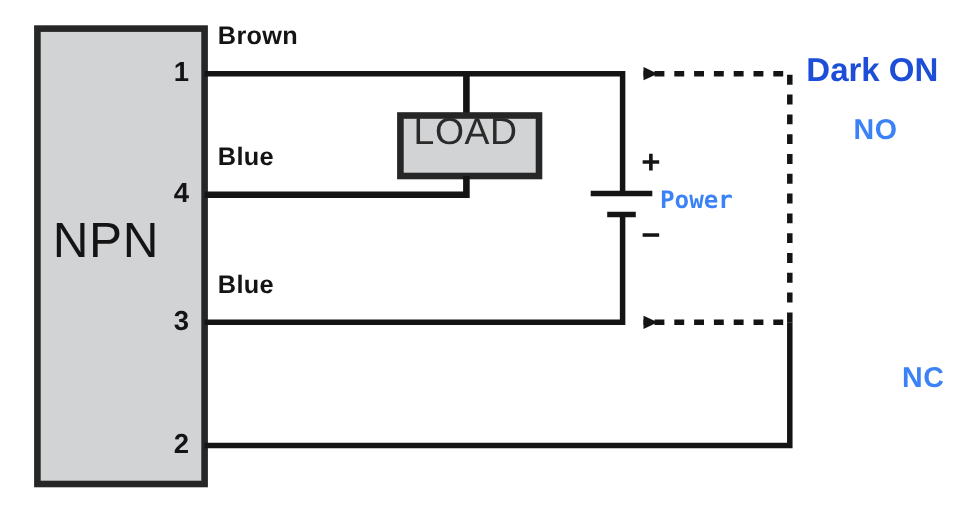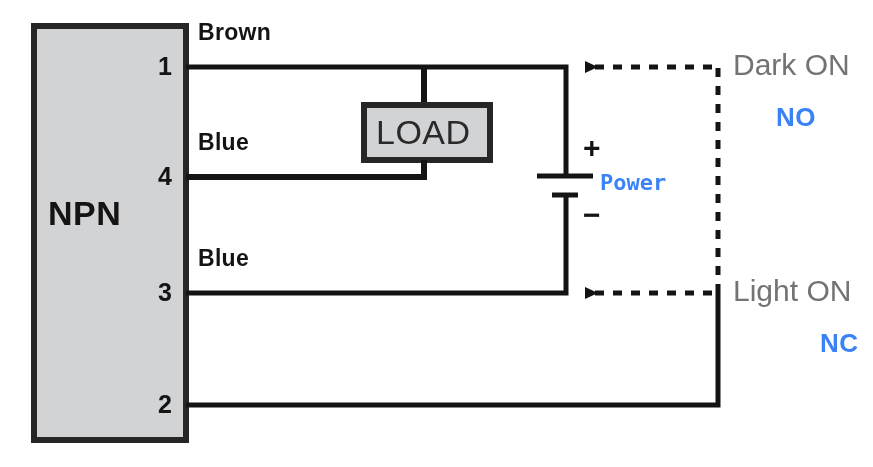--- a/index.html
+++ b/index.html
@@ -31,22 +31,22 @@
   .wire-name {
     font-size: 23px;
     font-weight: bold;
     letter-spacing: 0.3px;
   }
   .pin-num {
     font-size: 25px;
     font-weight: bold;
   }
   .sensor-title {
-    font-size: 34px;
-    font-weight: bold;
+    font-size: 45px;
+    font-weight: normal;
     letter-spacing: 0.5px;
   }
   .sensor-sub {
     font-size: 24px;
     font-weight: bold;
     letter-spacing: 0.5px;
   }
   .load-text {
     font-size: 34px;
     font-weight: normal;
@@ -59,22 +59,22 @@
     font-weight: bold;
     color: #3b82f6;
   }
   .sign {
     font-size: 30px;
     font-weight: bold;
     color: #141414;
   }
   .mode-title {
     font-size: 30px;
-    font-weight: normal;
-    color: #737373;
+    font-weight: bold;
+    color: #1d4ed8;
   }
   .mode-code {
     font-size: 26px;
     font-weight: bold;
     color: #3b82f6;
     letter-spacing: 0.5px;
   }
 </style>
 </head>
 <body>
@@ -114,24 +114,23 @@
 
   <div class="lbl wire-name" style="left:198px; top:21px;">Brown</div>
   <div class="lbl wire-name" style="left:198px; top:131px;">Blue</div>
   <div class="lbl wire-name" style="left:198px; top:247px;">Blue</div>
 
   <div class="lbl pin-num" style="left:158px; top:54px;">1</div>
   <div class="lbl pin-num" style="left:158px; top:164px;">4</div>
   <div class="lbl pin-num" style="left:158px; top:280px;">3</div>
   <div class="lbl pin-num" style="left:158px; top:392px;">2</div>
 
-  <div class="lbl load-text" style="left:376px; top:115px;text-align:center;">LOAD</div>
+  <div class="lbl load-text" style="left:376px; top:103px;text-align:center;">LOAD</div>
 
   <div class="lbl sign" style="left:583px; top:133px;">+</div>
   <div class="lbl power-text" style="left:600px; top:172px;">Power</div>
   <div class="lbl sign" style="left:583px; top:200px;">−</div>
 
   <div class="lbl mode-title" style="left:733px; top:50px;">Dark ON</div>
   <div class="lbl mode-code" style="left:776px; top:104px;">NO</div>
-  <div class="lbl mode-title" style="left:733px; top:276px;">Light ON</div>
   <div class="lbl mode-code" style="left:820px; top:330px;">NC</div>
 
 </div>
 
 </body></html>

